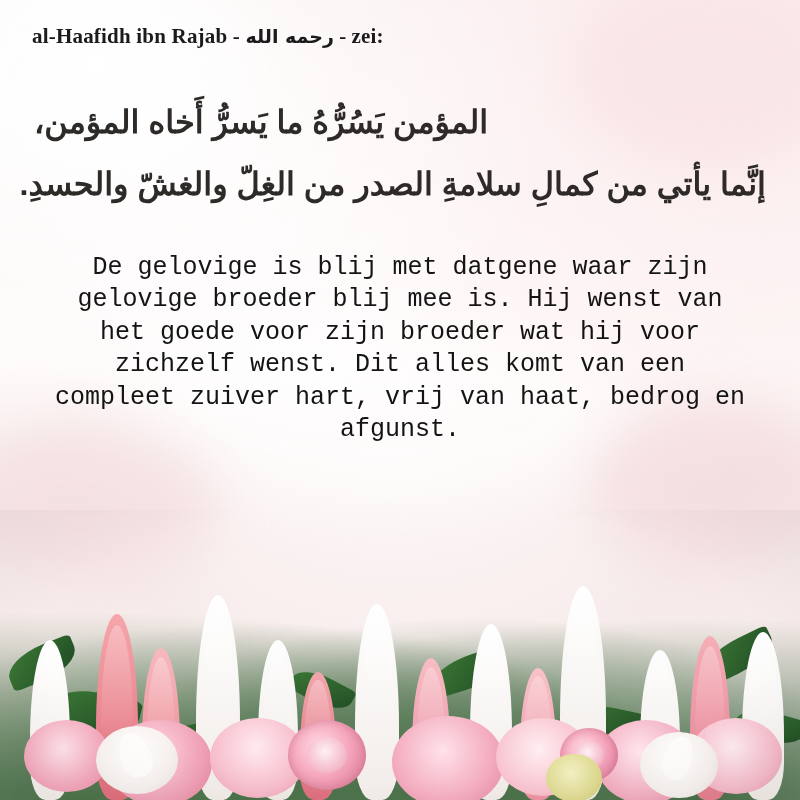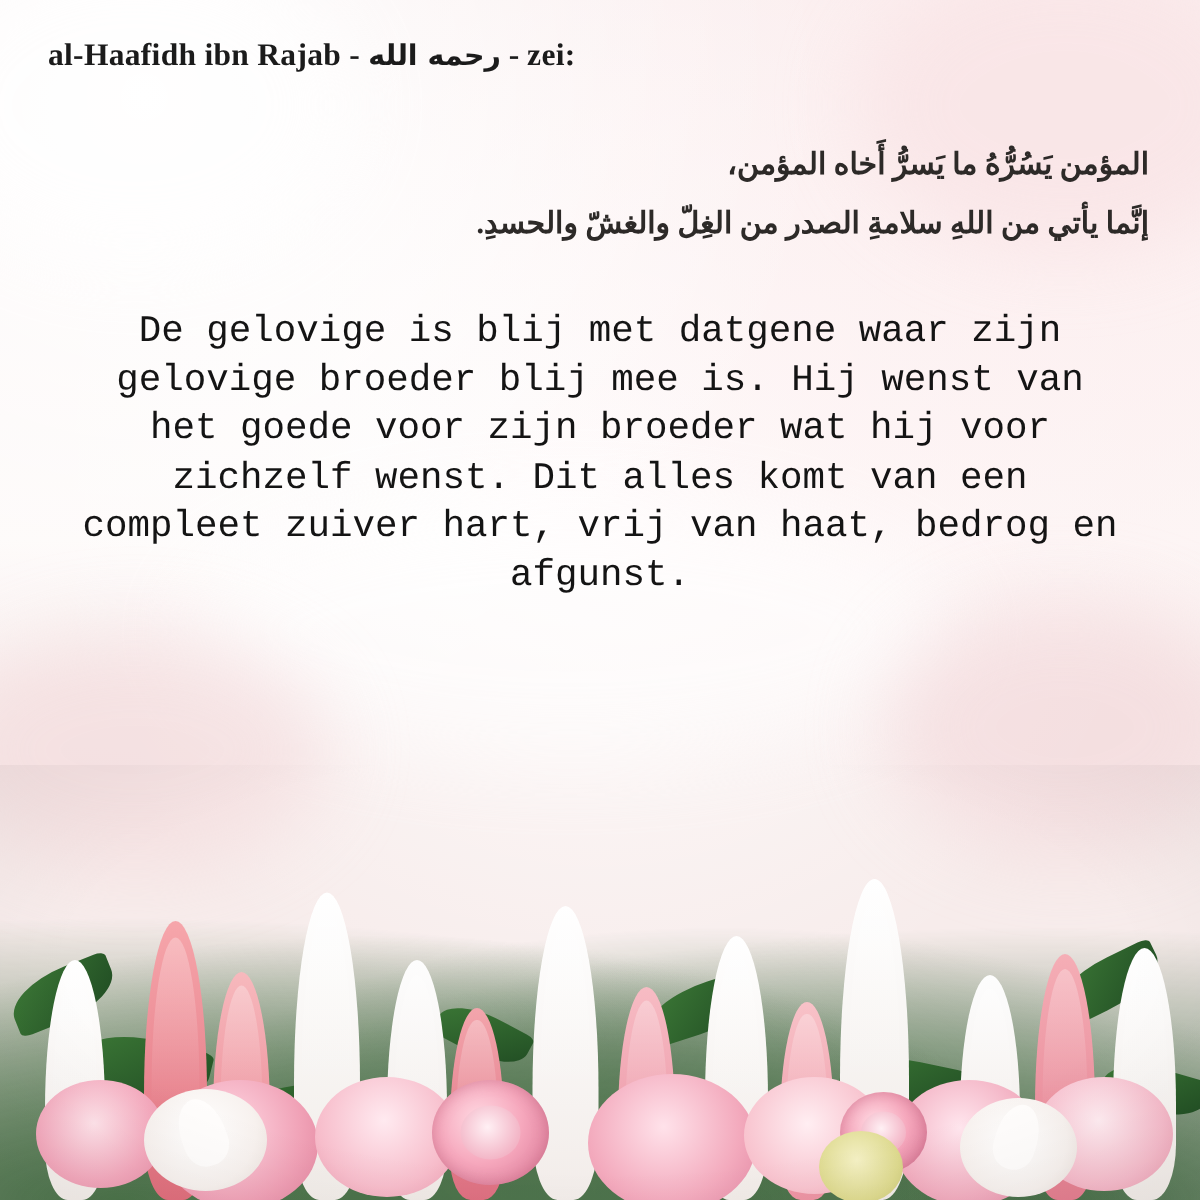--- a/index.html
+++ b/index.html
@@ -51,27 +51,27 @@
     margin: 2px 0 0 6px;
   }
   .attribution .ar {
     font-family: "DejaVu Sans", sans-serif;
     font-size: 19px;
     font-weight: 700;
   }
 
   .arabic {
     direction: rtl;
-    font-family: Liberation Serif, serif;
+    font-family: Liberation Sans, sans-serif;
     color: #2d2a28;
     font-weight: 700;
-    font-size: 20px;
+    font-size: 32px;
     line-height: 1.95;
     margin: 42px 8px 0 8px;
-    text-align: right;
+    text-align: left;
     letter-spacing: 0;
   }
   .arabic .line { display: block; white-space: nowrap; }
 
   .dutch {
     font-family: Liberation Mono, monospace;
     color: #141414;
     font-size: 25px;
     line-height: 1.30;
     margin: 36px 22px 0 22px;
@@ -171,21 +171,21 @@
   <div class="bg-blob" style="right:-30px; top:400px; width:240px; height:170px; background:#f2d5d8;"></div>
 
   <div class="content">
 
     <div class="attribution">
       <span>al-Haafidh ibn Rajab - </span><span class="ar">رحمه الله</span><span> - zei:</span>
     </div>
 
     <div class="arabic">
       <span class="line">المؤمن يَسُرُّهُ ما يَسرُّ أَخاه المؤمن،</span>
-      <span class="line">إنَّما يأتي من اللهِ سلامةِ الصدر من الغِلّ والغشّ والحسدِ.</span>
+      <span class="line">إنَّما يأتي من كمالِ سلامةِ الصدر من الغِلّ والغشّ والحسدِ.</span>
     </div>
 
     <div class="dutch">De gelovige is blij met datgene waar zijn gelovige broeder blij mee is. Hij wenst van het goede voor zijn broeder wat hij voor zichzelf wenst. Dit alles komt van een compleet zuiver hart, vrij van haat, bedrog en afgunst.</div>
 
 
   </div>
 
   <div class="floral">
 
     <div class="leafbed"></div>

